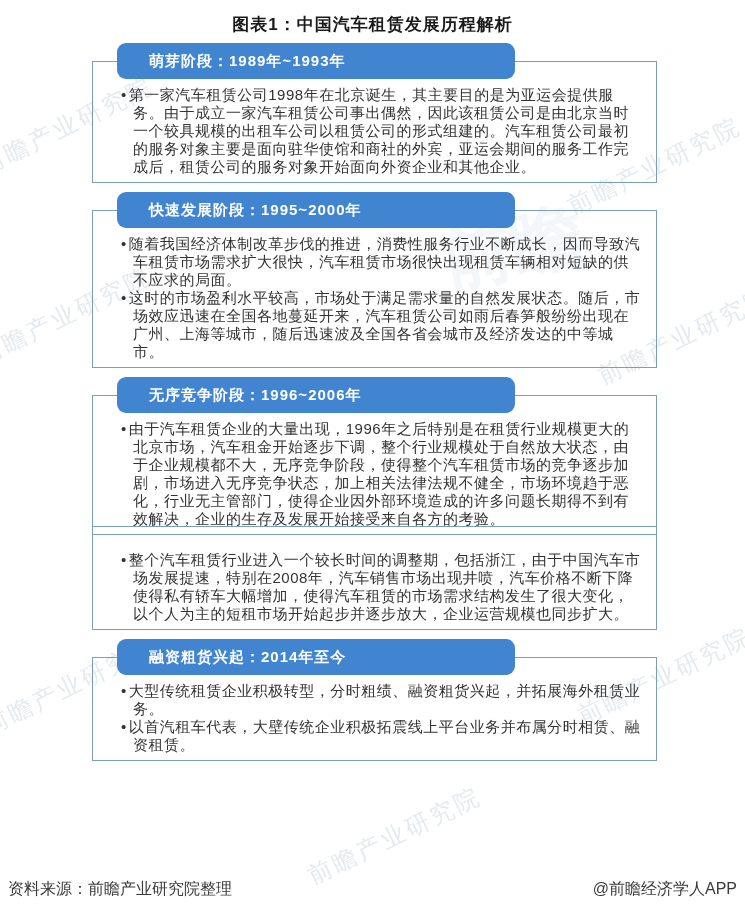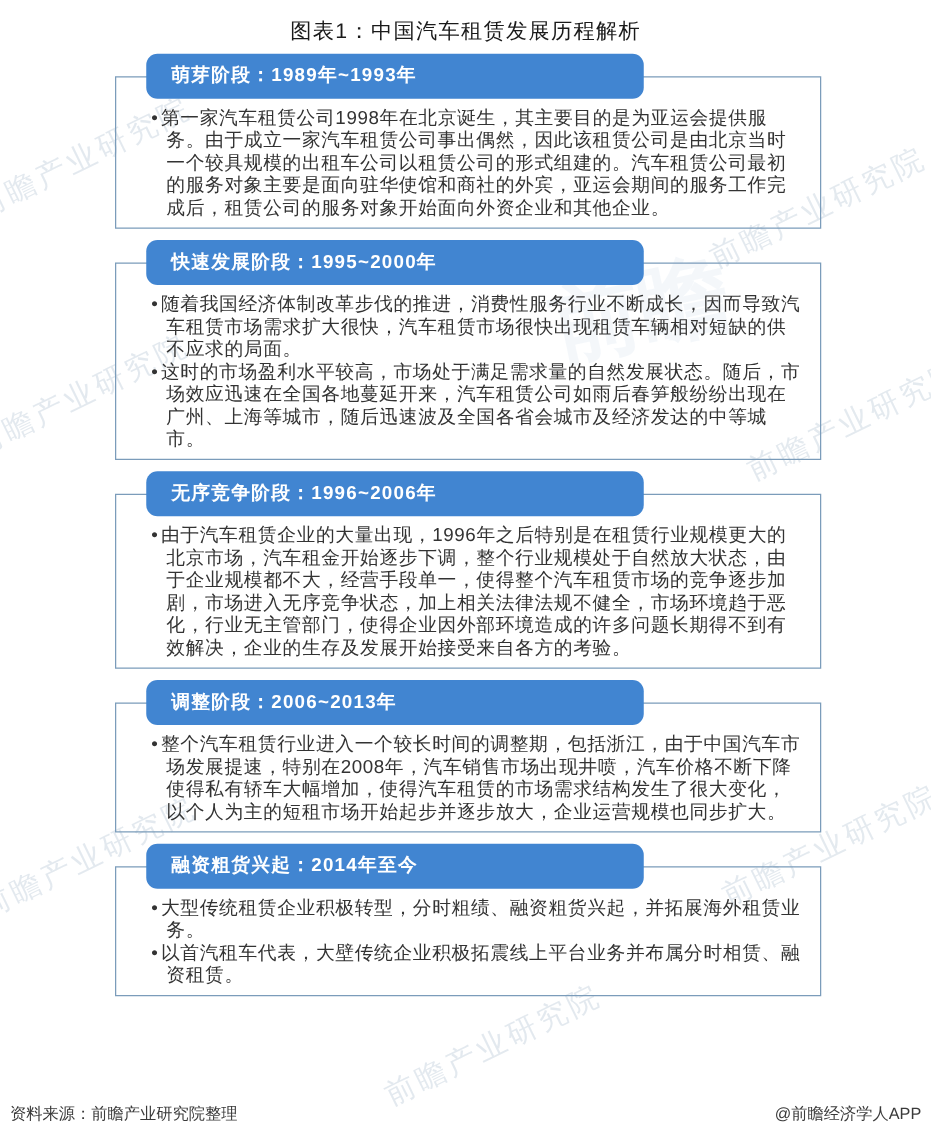--- a/index.html
+++ b/index.html
@@ -8,21 +8,21 @@
     background: #ffffff;
     font-family: "Liberation Sans", "DejaVu Sans", sans-serif;
     position: relative;
     overflow: hidden;
     color: #333;
   }
   .page-title {
     padding-top: 13px;
     text-align: center;
     font-size: 17px;
-    font-weight: normal;
+    font-weight: bold;
     color: #1a1a1a;
     letter-spacing: 1px;
     position: relative;
     z-index: 3;
   }
   .content {
     position: relative;
     z-index: 2;
     margin: 7px 0 0 92px;
     width: 565px;
@@ -34,21 +34,21 @@
     margin-left: 25px;
     width: 398px;
     height: 36px;
     box-sizing: border-box;
     background: #4185d1;
     border-radius: 9px;
     color: #ffffff;
     font-weight: bold;
     font-size: 15px;
     line-height: 36px;
-    padding-left: 20px;
+    padding-left: 32px;
     letter-spacing: 1px;
   }
   .stage-box {
     position: relative;
     z-index: 1;
     margin-top: -18px;
     border: 1px solid #7b9cba;
     background: transparent;
     padding: 24px 14px 6px 28px;
   }
@@ -61,21 +61,21 @@
     text-indent: -12px;
     letter-spacing: 0.5px;
   }
   .stage-box li::before { content: "•"; margin-right: 2px; }
   .page-footer {
     position: absolute;
     z-index: 3;
     bottom: 10px; left: 8px; right: 8px;
     display: flex;
     justify-content: space-between;
-    font-size: 13px;
+    font-size: 16px;
     color: #3a3a3a;
     text-align: center;
   }
   .wm {
     position: absolute;
     z-index: 0;
     color: #c3d0dc;
     opacity: 0.45;
     font-size: 24px;
     letter-spacing: 3px;
@@ -134,29 +134,26 @@
       </ul>
     </div>
   </div>
 
   <div class="section">
     <div class="stage-header">
       <span>无序竞争阶段：1996~2006年</span>
     </div>
     <div class="stage-box">
       <ul>
-        <li>由于汽车租赁企业的大量出现，1996年之后特别是在租赁行业规模更大的北京市场，汽车租金开始逐步下调，整个行业规模处于自然放大状态，由于企业规模都不大，经营手段单一，使得整个汽车租赁市场的竞争逐步加剧，市场进入无序竞争状态，加上相关法律法规不健全，市场环境趋于恶化，行业无主管部门，使得企业因外部环境造成的许多问题长期得不到有效解决，企业的生存及发展开始接受来自各方的考验。</li>
+        <li>由于汽车租赁企业的大量出现，1996年之后特别是在租赁行业规模更大的北京市场，汽车租金开始逐步下调，整个行业规模处于自然放大状态，由于企业规模都不大，无序竞争阶段，使得整个汽车租赁市场的竞争逐步加剧，市场进入无序竞争状态，加上相关法律法规不健全，市场环境趋于恶化，行业无主管部门，使得企业因外部环境造成的许多问题长期得不到有效解决，企业的生存及发展开始接受来自各方的考验。</li>
       </ul>
     </div>
   </div>
 
   <div class="section">
-    <div class="stage-header">
-      <span>调整阶段：2006~2013年</span>
-    </div>
     <div class="stage-box">
       <ul>
         <li>整个汽车租赁行业进入一个较长时间的调整期，包括浙江，由于中国汽车市场发展提速，特别在2008年，汽车销售市场出现井喷，汽车价格不断下降使得私有轿车大幅增加，使得汽车租赁的市场需求结构发生了很大变化，以个人为主的短租市场开始起步并逐步放大，企业运营规模也同步扩大。</li>
       </ul>
     </div>
   </div>
 
   <div class="section">
     <div class="stage-header">
       <span>融资粗货兴起：2014年至今</span>

